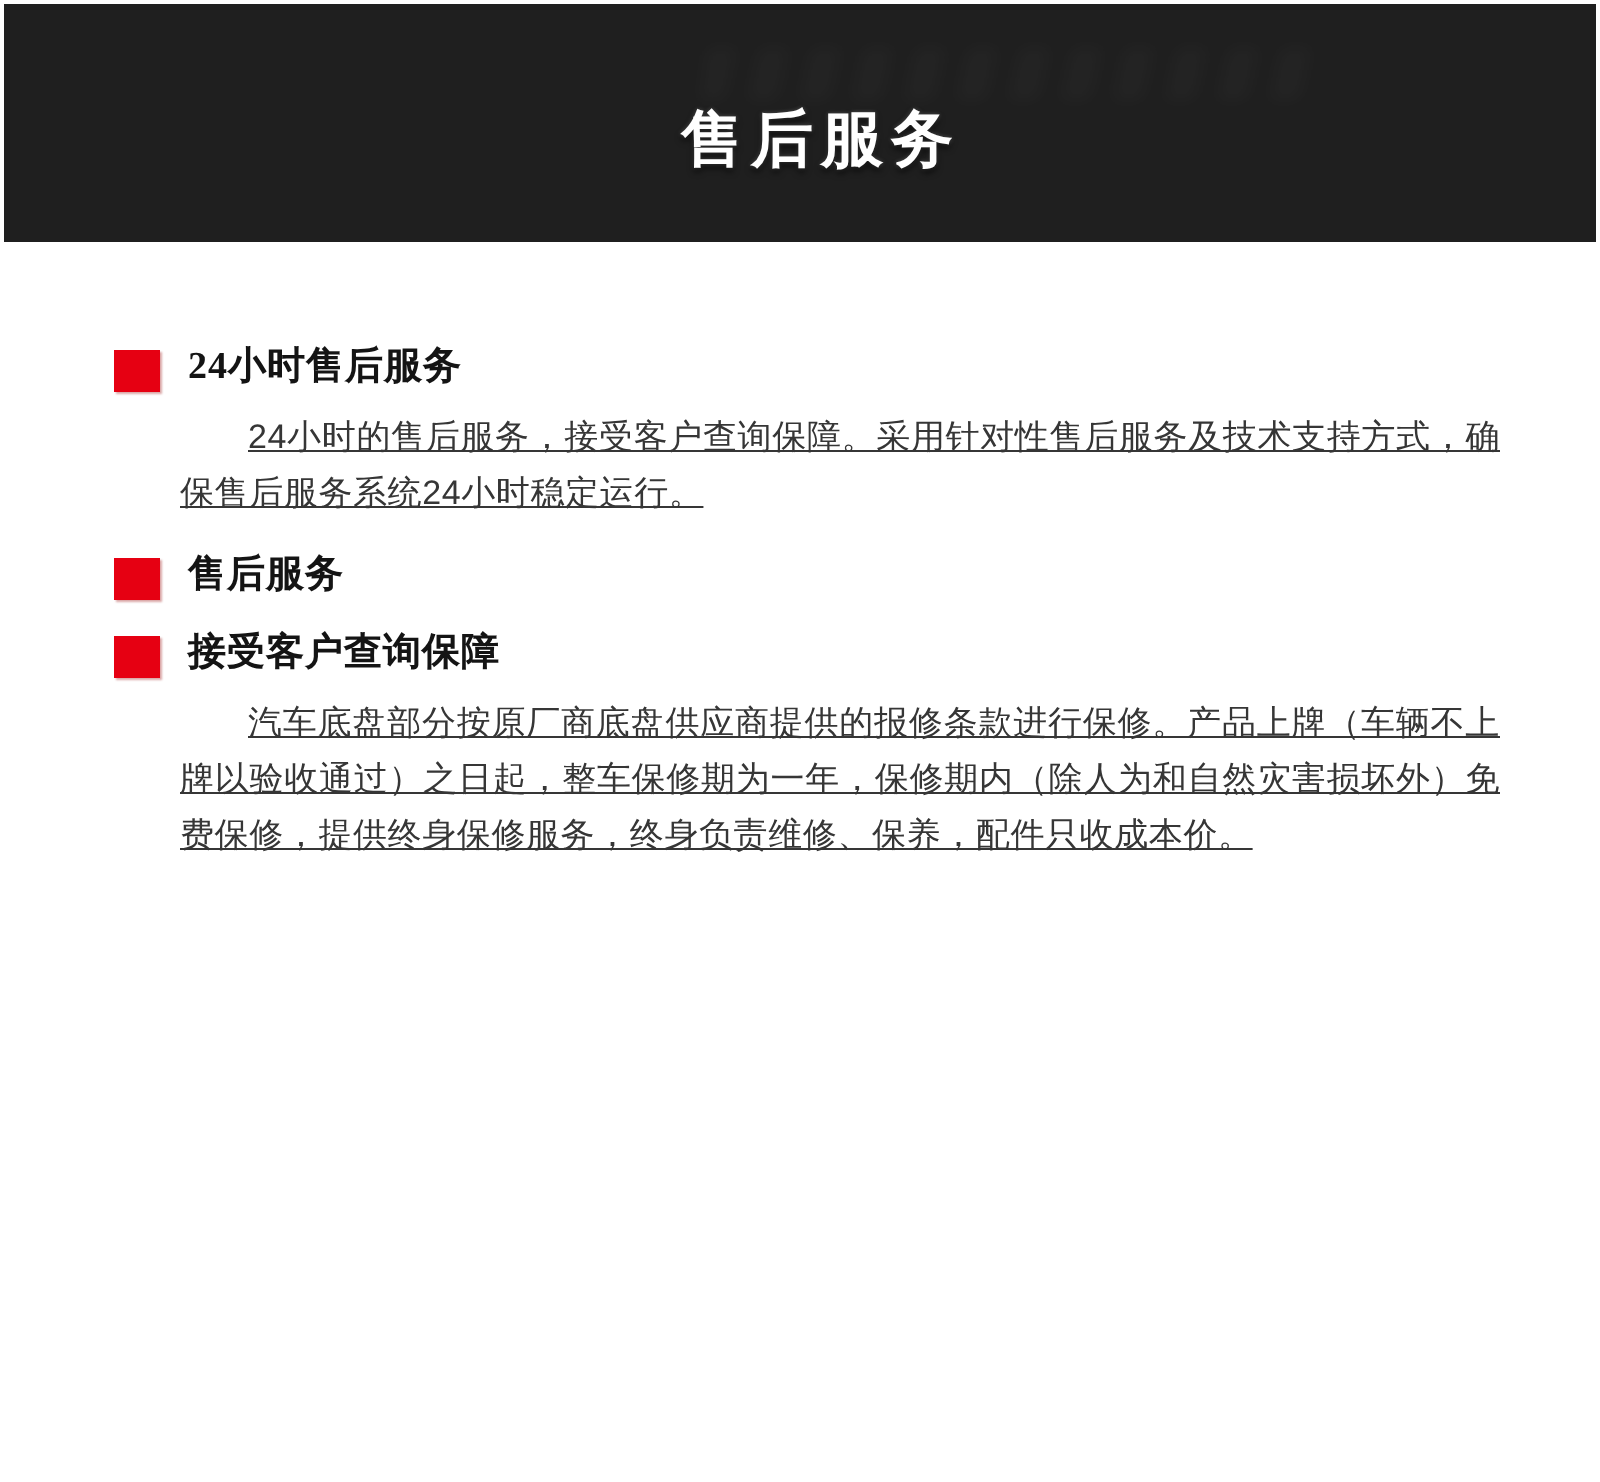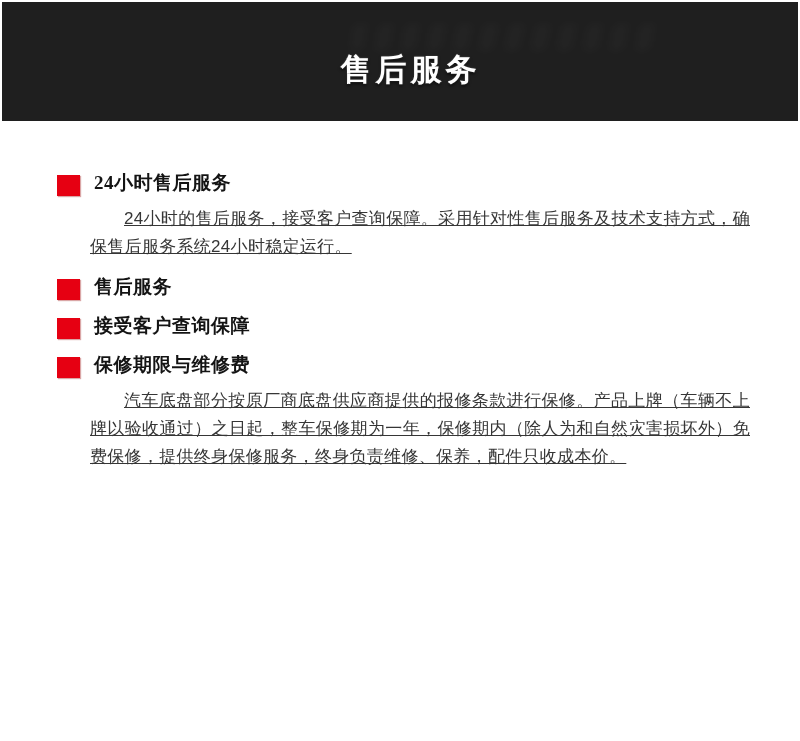--- a/index.html
+++ b/index.html
@@ -116,21 +116,17 @@
     </section>
 
     <section class="section">
       <div class="section-header">
         <span class="bullet"></span>
         <h2 class="section-title">接受客户查询保障</h2>
       </div>
     </section>
 
     <section class="section">
-      <div class="section-header">
-        <span class="bullet"></span>
-        <h2 class="section-title">保修期限与维修费</h2>
-      </div>
       <p class="para">汽车底盘部分按原厂商底盘供应商提供的报修条款进行保修。产品上牌（车辆不上牌以验收通过）之日起，整车保修期为一年，保修期内（除人为和自然灾害损坏外）免费保修，提供终身保修服务，终身负责维修、保养，配件只收成本价。</p>
     </section>
 
   </main>
 </div>
 
 </body></html>

